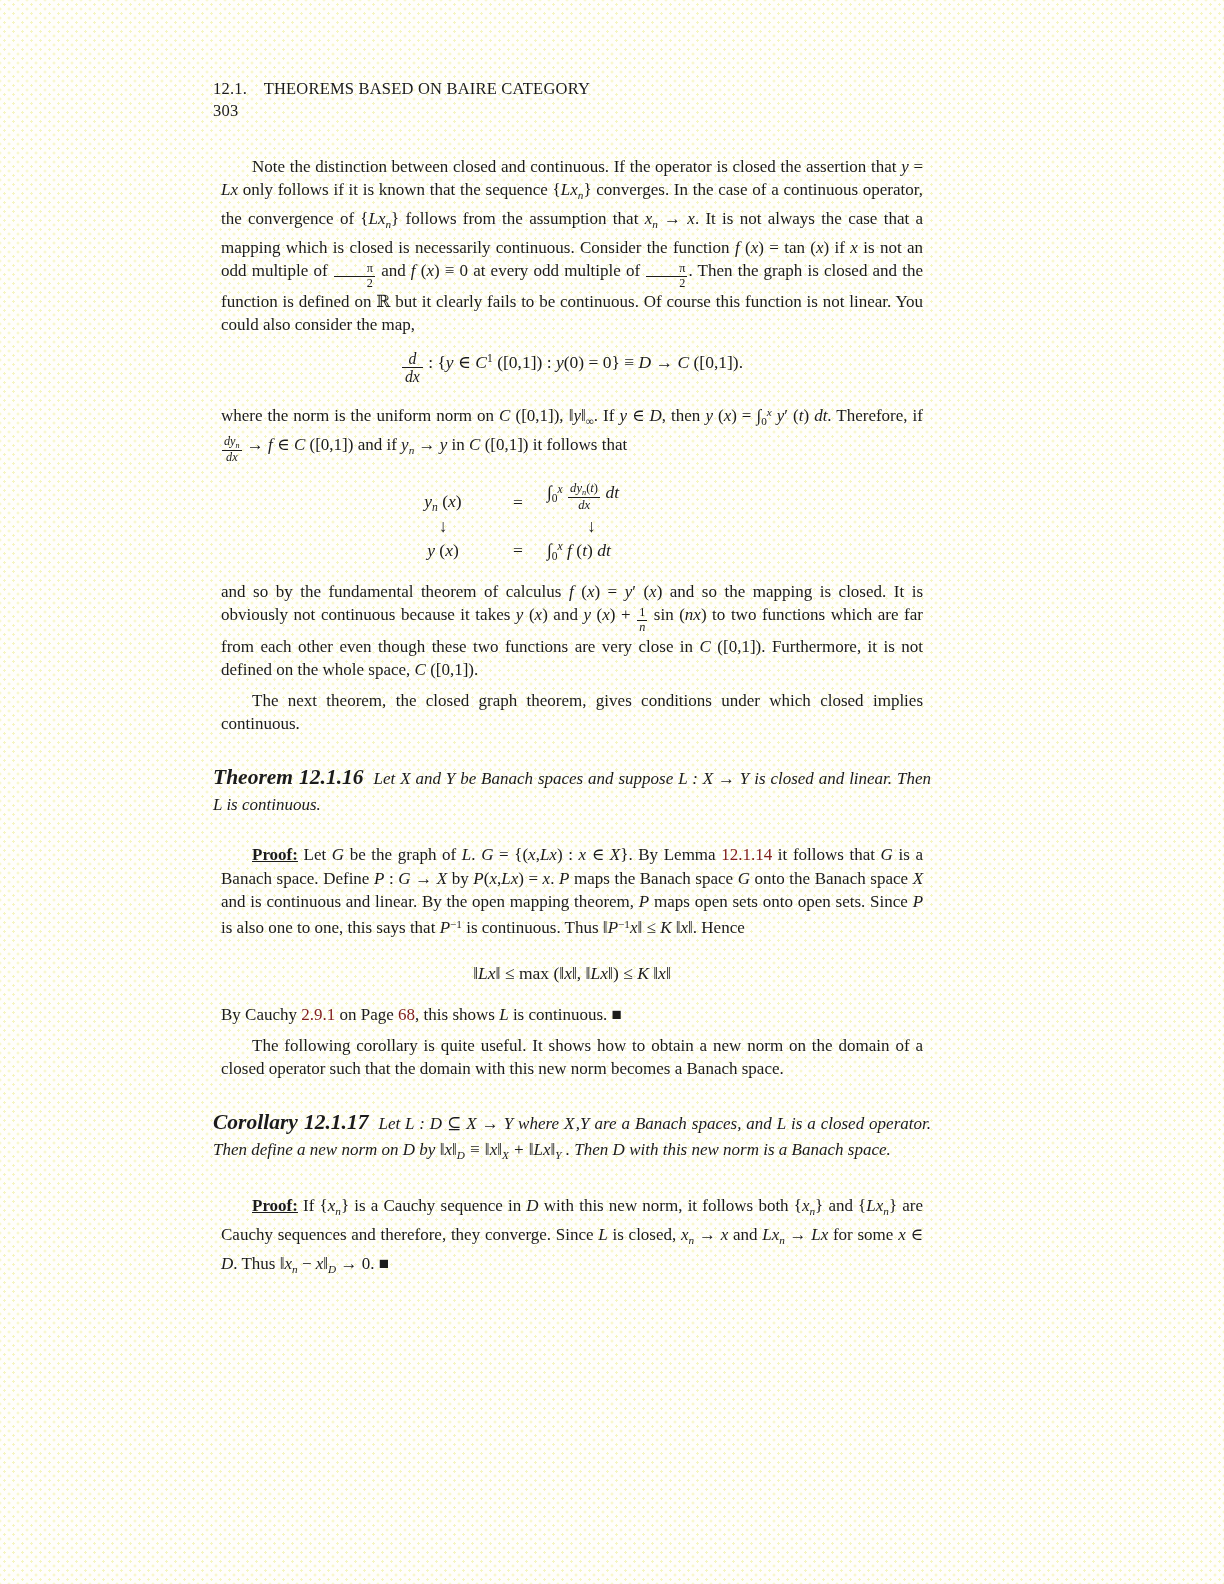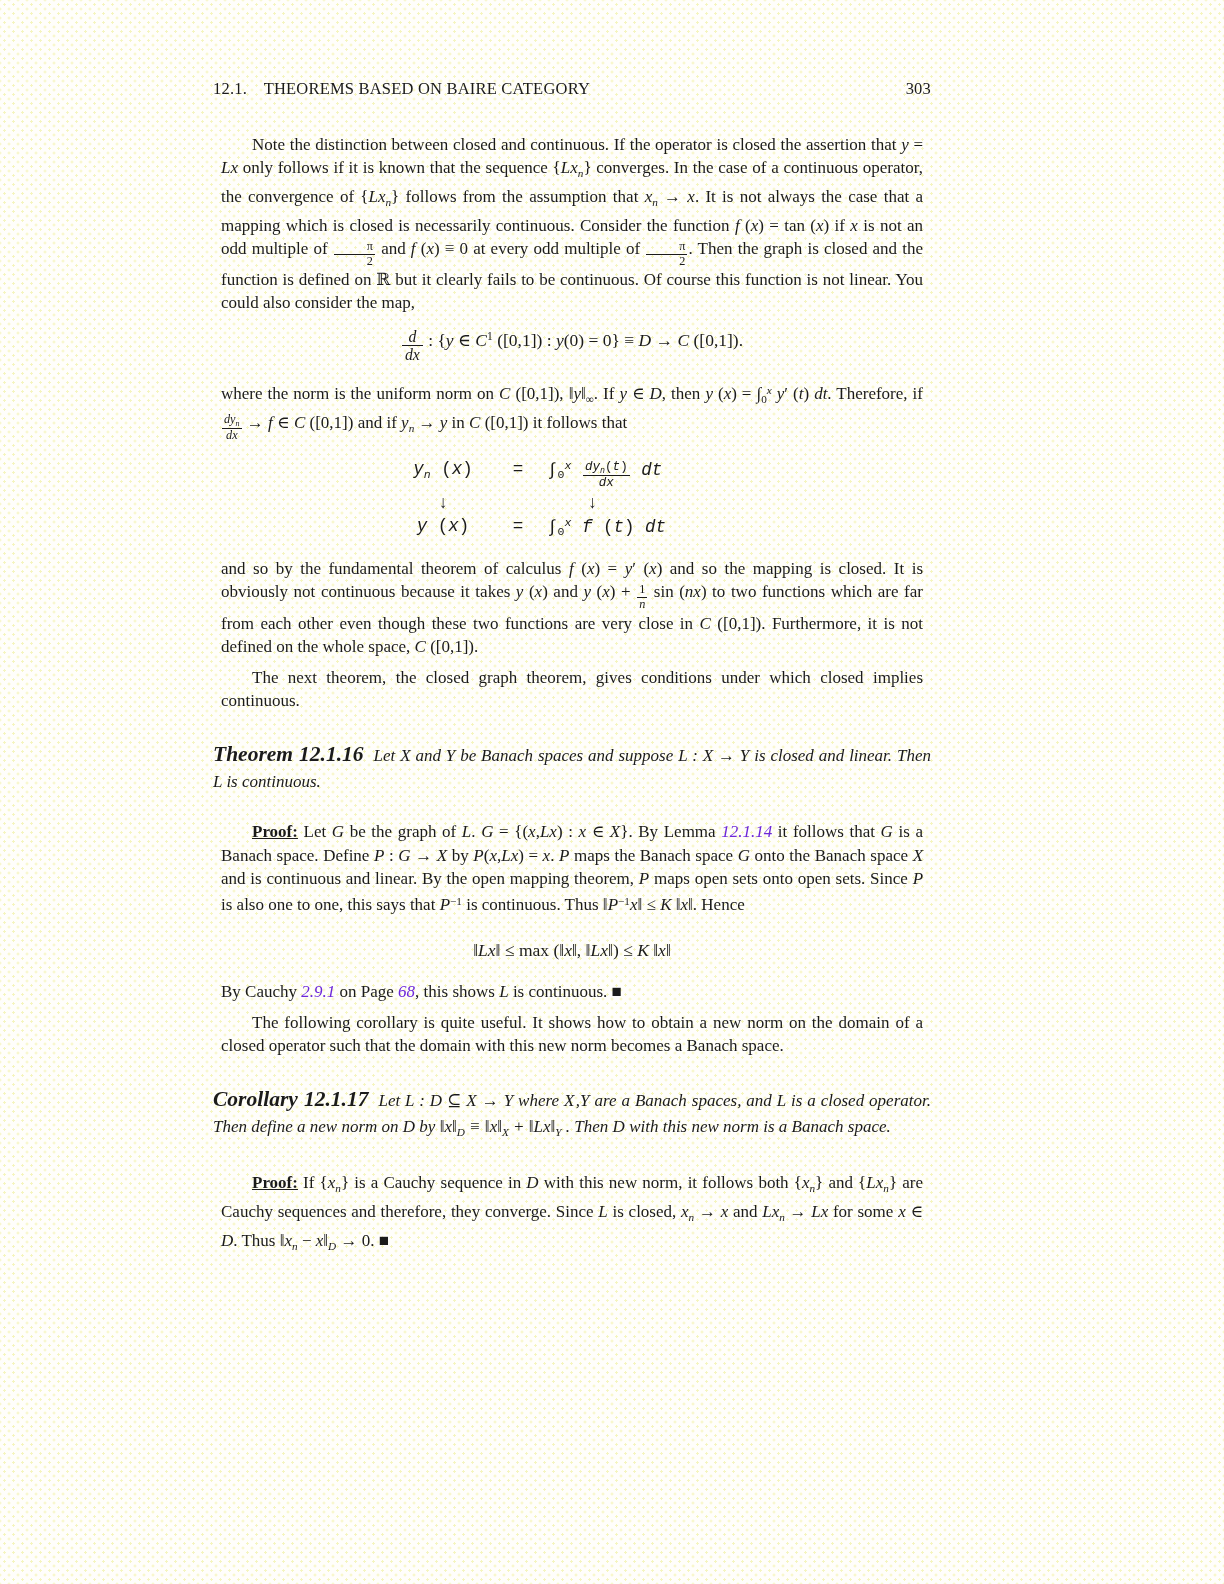--- a/index.html
+++ b/index.html
@@ -24,52 +24,53 @@
     left: 213px;
     top: 78px;
     width: 718px;
   }
   .running-head {
     display: flex;
     justify-content: space-between;
     font-size: 16.5px;
     line-height: 22px;
     letter-spacing: 0.2px;
+    flex-direction: column;
   }
   p.body {
     margin: 8px;
     font-size: 17px;
     line-height: 23.2px;
     text-align: justify;
   }
   .indent { text-indent: 31px; }
   .it { font-style: italic; }
   .bf { font-weight: bold; text-decoration: underline; }
-  .link { color: #6d28d9; cursor: pointer; font-style: italic; }
+  .link { color: #7f1d1d; cursor: pointer; }
   .sb { font-size: 0.66em; vertical-align: -0.32em; }
   .sp { font-size: 0.66em; vertical-align: 0.48em; }
   .frac { display: inline-block; vertical-align: -0.62em; margin: 0 1px; line-height: 1; }
   .frac .num, .frac .den {
     display: block;
     font-size: 0.72em;
     line-height: 1.12;
     text-align: center;
     padding: 0 2px;
   }
   .frac .den { border-top: 1px solid #1b1b1b; }
   .display {
     text-align: center;
     font-size: 17.5px;
     margin: 12px 0 15px;
     line-height: 1.5;
   }
   .display .frac { vertical-align: -0.85em; }
   .display .frac .num, .display .frac .den { font-size: 0.9em; padding: 0 3px; }
   .align-eq { margin: 17px 0 19px; font-size: 17.5px; }
-  .arow { display: flex; justify-content: center; align-items: flex-start; font-family: Liberation Mono, monospace; }
+  .arow { display: flex; justify-content: center; align-items: flex-end; }
   .acol1 { width: 92px; text-align: center; }
   .acol2 { width: 58px; text-align: center; }
   .acol3 { width: 200px; text-align: left; }
   .arrows { margin: 3px 0; }
   .arrows .arr-offset { display: inline-block; margin-left: 40px; }
   .thm, .cor { margin: 30px 0 0; font-size: 17px; line-height: 25.5px; text-align: justify; }
   .thm-label { font-weight: bold; font-size: 21.5px; margin-right: 10px; font-style: italic; }
   .thm-body { font-style: italic; }
   .proof-para { margin-top: 26px !important; }
   .after-eq { margin-top: 0; }

